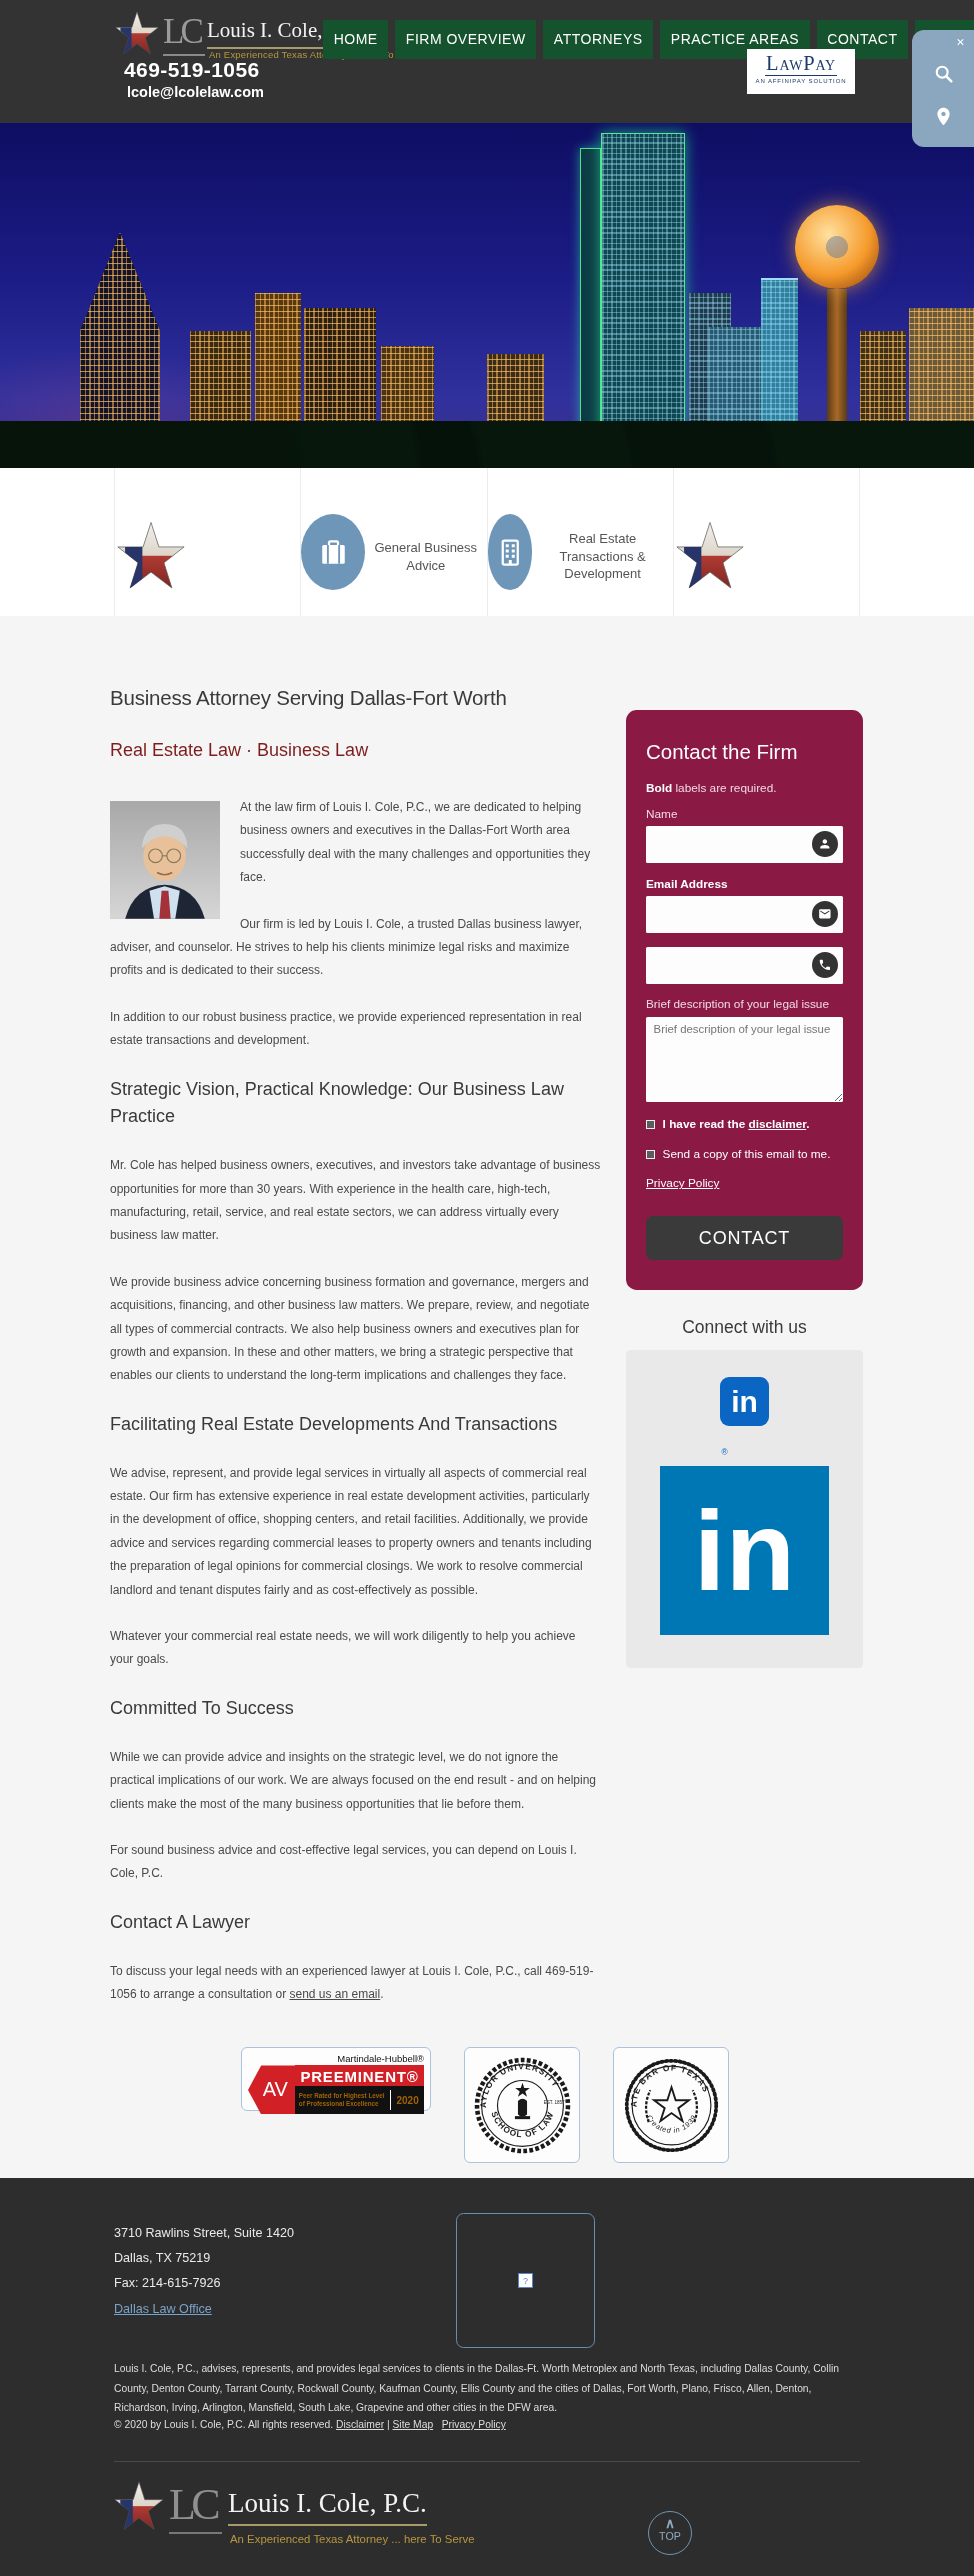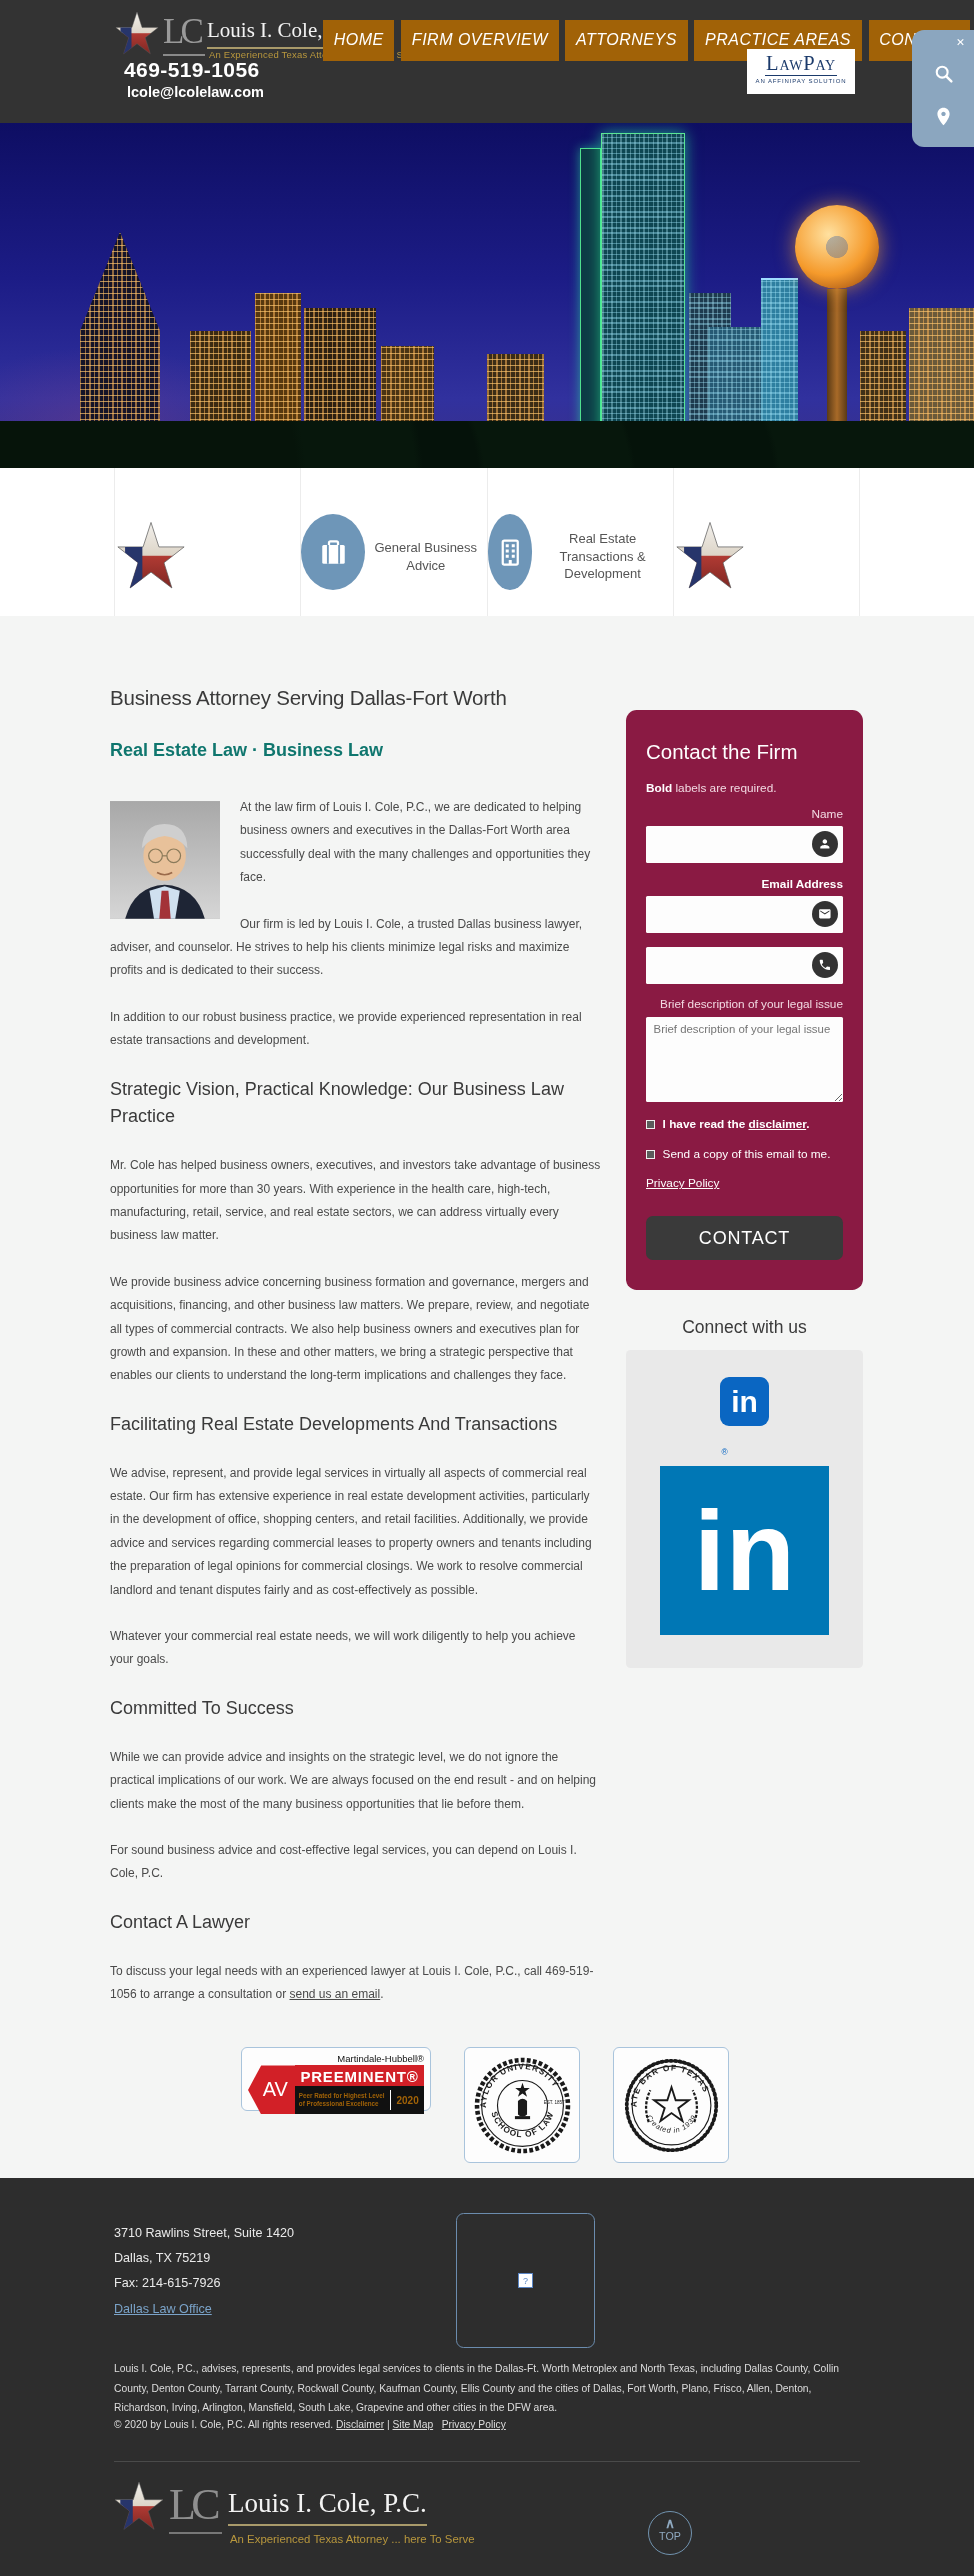--- a/index.html
+++ b/index.html
@@ -9,21 +9,21 @@
 
   
   .site-header { position:absolute; top:0; left:0; width:974px; height:123px; background:#333333; z-index:5; }
   .logo-star { position:absolute; left:114px; top:10.7px; width:46px; height:46px; }
   .logo-mono { position:absolute; left:163px; top:12px; font-family:"Liberation Serif", serif; font-size:35px; color:#9a9a9a; letter-spacing:-3.8px; border-bottom:2.3px double #8a8a8a; padding:0 4.6px 1.5px 0; }
   .logo-name { position:absolute; left:207px; top:18px; font-family:"Liberation Serif", serif; font-size:21px; color:#f3f3f3; border-bottom:2.3px double #a99a6a; padding-bottom:3.8px; white-space:nowrap; }
   .logo-tagline { position:absolute; left:209px; top:49px; font-size:9.5px; color:#b8973d; letter-spacing:0.2px; white-space:nowrap; }
   .hdr-phone { position:absolute; left:124px; top:58px; font-size:21px; font-weight:bold; color:#ffffff; letter-spacing:0.4px; }
   .hdr-email { position:absolute; left:127px; top:84px; font-size:14.5px; font-weight:bold; color:#ffffff; }
   .main-nav { position:absolute; left:323px; top:20px; display:flex; gap:6.8px; }
-  .nav-item { background:#a16207; color:#fff; font-size:16px; letter-spacing:0.5px; padding:11.4px 10.7px; cursor:pointer; white-space:nowrap;font-style:italic; }
+  .nav-item { background:#14532d; color:#fff; font-size:14px; letter-spacing:0.5px; padding:11.4px 10.7px; cursor:pointer; white-space:nowrap; }
   .lawpay { position:absolute; left:747px; top:49px; width:108px; height:45px; background:#ffffff; text-align:center; padding-top:3.8px; }
   .lawpay-name { font-family:"Liberation Serif", serif; font-variant:small-caps; font-size:20.5px; color:#1b3a6b; line-height:1; letter-spacing:0.8px; border-bottom:1.5px solid #1b3a6b; display:inline-block; padding:0 1.5px 1.5px 1.5px; }
   .lawpay-sub { font-size:6px; color:#1b3a6b; letter-spacing:0.9px; margin-top:2.3px; }
 
   
   .side-widget { position:absolute; top:30px; right:0; width:62px; height:117px; background:#8ba6bf; border-radius:12px 0 0 12px; z-index:20; }
   .widget-close { position:absolute; top:6px; right:9px; color:#ffffff; font-size:10.7px; cursor:pointer; }
   .widget-ic { position:absolute; left:20.5px; width:21px; height:21px; cursor:pointer; }
   .widget-ic.search { top:33px; } .widget-ic.pin { top:76px; }
 
@@ -48,21 +48,21 @@
   .svc-cell { flex:1; border-left:0.8px solid #ececec; display:flex; flex-direction:row; align-items:center; justify-content:flex-start; padding-top:20px; }
   .svc-cell:last-child { border-right:0.8px solid #ececec; }
   .svc-circle { width:76px; height:76px; border-radius:50%; background:#6e96b8; display:flex; align-items:center; justify-content:center; }
   .svc-label { margin-top:9px; font-size:13px; color:#555; text-align:center; line-height:1.35; max-width:160px; }
   .svc-star { width:72px; height:72px; margin-top:10.7px; }
 
   
   .content { position:absolute; top:616px; left:0; width:974px; height:1562px; background:#f4f5f4; overflow:hidden; }
   .article { margin:70px 0 0 110px; width:491px; color:#4a4a4a; }
   .article h1 { font-size:20.5px; font-weight:400; color:#3a3a3a; margin-bottom:30px; letter-spacing:-0.2px; }
-  .article h2.sub { font-size:18px; font-weight:700; color:#0f766e; margin-bottom:35px; }
+  .article h2.sub { font-size:18px; font-weight:400; color:#7f1d1d; margin-bottom:35px; }
   .article h2.sec { font-size:18px; font-weight:400; color:#3a3a3a; line-height:1.55; margin:7.6px 0 23px 0; }
   .article p { font-size:12px; line-height:1.95; margin-bottom:23px; }
   .portrait { float:left; width:110px; height:118px; margin:4.6px 20px 7.6px 0; background:linear-gradient(180deg,#9a9a9a,#cfcfcf); }
   .txt-link { color:#4a4a4a; text-decoration:underline; cursor:pointer; }
   .clearfix::after { content:""; display:block; clear:both; }
 
   
   .badges { margin:41px 0 0 241px; display:flex; gap:33px; align-items:flex-start; }
   .badge-card { background:#fdfdfd; border:0.8px solid #a9c4dc; border-radius:6px; cursor:pointer; }
   .av-badge { width:190px; height:64px; padding:4.6px 6px; }
@@ -78,21 +78,21 @@
   .seal-card svg { width:97px; height:97px; }
   .seal-arc { font-size:11px; font-weight:bold; letter-spacing:1.5px; fill:#1a1a1a; }
   .seal-arc-sm { font-size:9.5px; letter-spacing:1px; fill:#1a1a1a; }
 
   
   .sidebar { position:absolute; left:626px; top:94px; width:237px; }
   .form-card { background:#8a1a43; border-radius:10.7px; padding:30px 20px 30px 20px; color:#fff; }
   .form-title { font-size:20.5px; font-weight:400; margin-bottom:16.7px; }
   .form-note { font-size:11.8px; margin-bottom:12px; color:#f2d9e2; }
   .form-note b { color:#ffffff; }
-  .f-label { font-size:11.8px; color:#f2d9e2; margin-bottom:5.3px;text-align:right; }
+  .f-label { font-size:11.8px; color:#f2d9e2; margin-bottom:5.3px; }
   .f-label.req { font-weight:bold; color:#ffffff; }
   .input-wrap { position:relative; margin-bottom:13.7px; }
   .f-input { width:100%; height:37px; border:none; background:#fdfdfd; border-radius:1.5px; padding:0 40px 0 7.6px; font-size:11.4px; }
   .input-ic { position:absolute; right:5.3px; top:5.3px; width:26px; height:26px; background:#333; border-radius:50%; display:flex; align-items:center; justify-content:center; }
   .f-area { width:100%; height:85px; border:none; background:#fdfdfd; border-radius:1.5px; padding:6px 7.6px; font-size:11.4px; resize:both; font-family:"Liberation Sans", sans-serif; }
   .cb-row { font-size:11.8px; line-height:1.6; margin-top:10.7px; }
   .cbx { display:inline-block; width:9px; height:9px; border:0.8px solid #f0f0f0; background:#5c5c5c; margin-right:7.6px; vertical-align:-0.8px; cursor:pointer; }
   .w-link { color:#ffffff; text-decoration:underline; cursor:pointer; }
   .contact-btn { display:block; width:100%; height:44px; margin-top:23px; background:#3a3a3a; border:none; border-radius:6.8px; color:#fff; font-size:18px; letter-spacing:0.8px; cursor:pointer; font-family:"Liberation Sans", sans-serif; }
   .connect-h { text-align:center; font-size:17.5px; font-weight:400; color:#3a3a3a; margin:27px 0 12px; }

